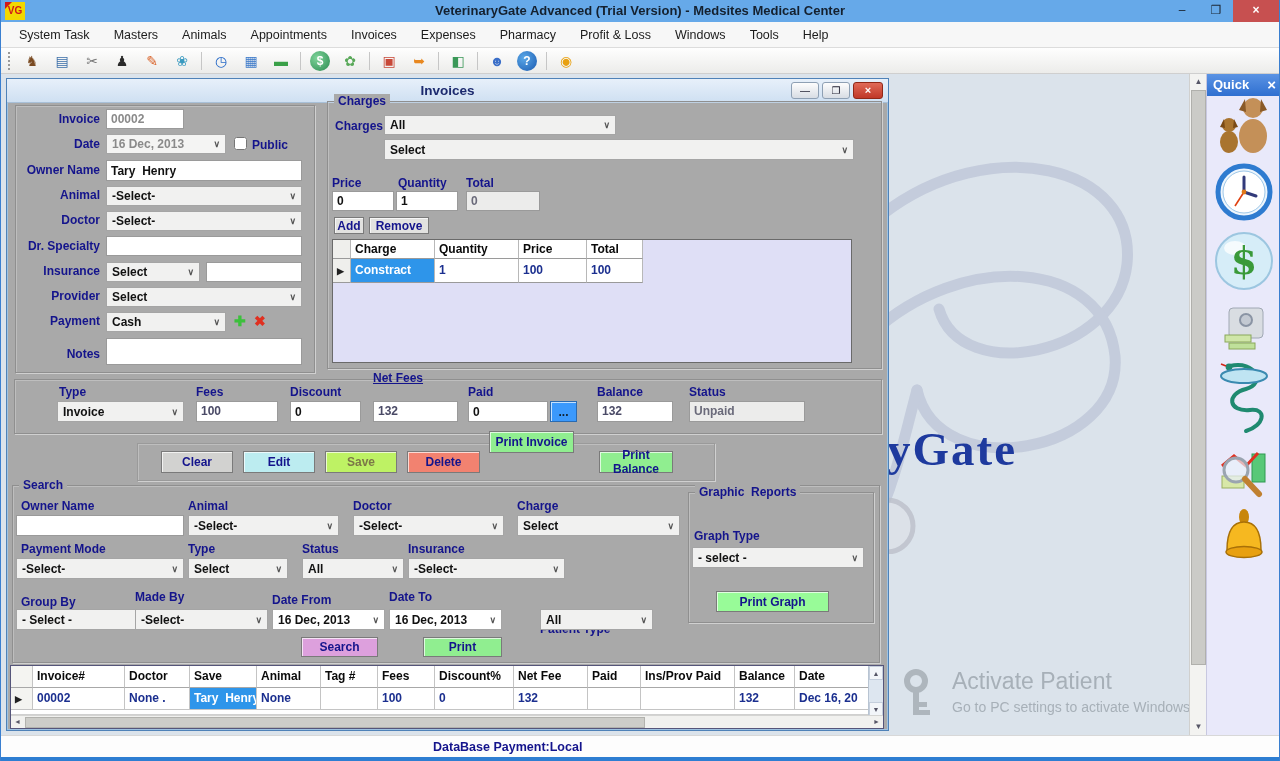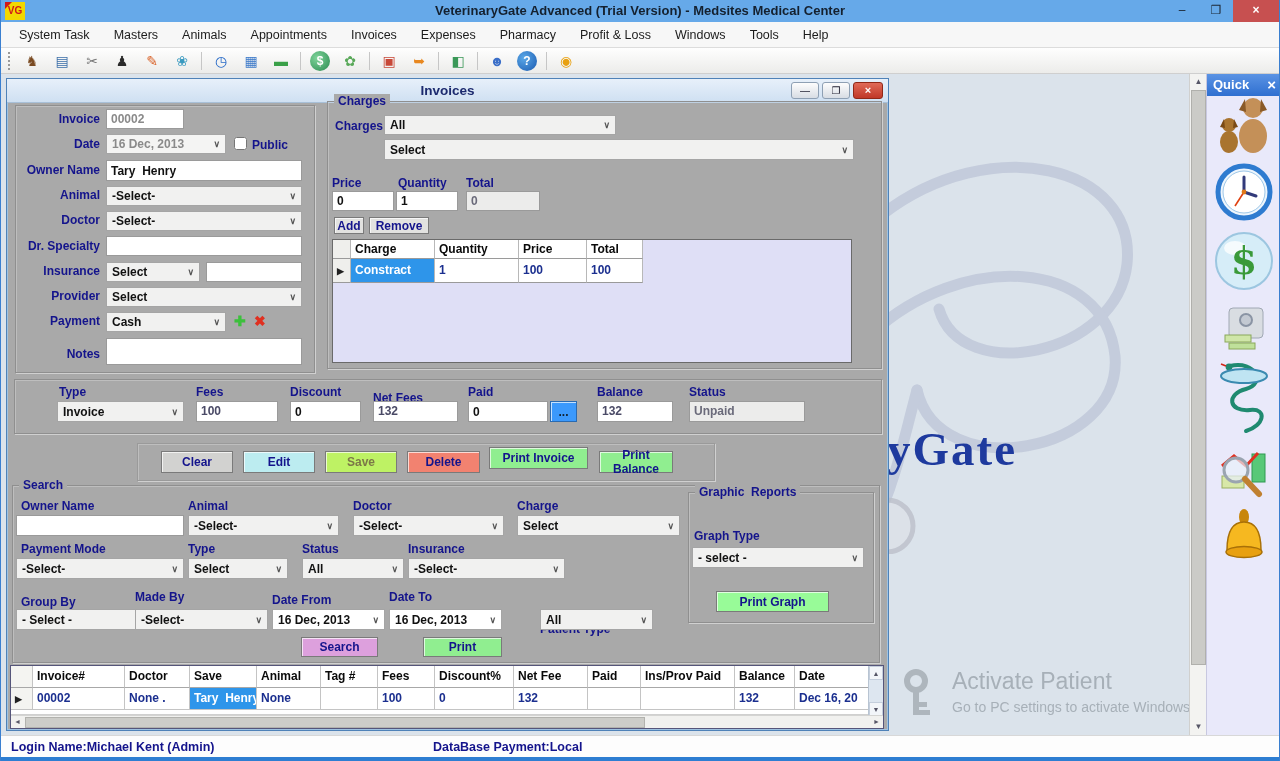--- a/index.html
+++ b/index.html
@@ -252,39 +252,39 @@
           <div class="cg-cell cg-data cc2">1</div>
           <div class="cg-cell cg-data cc3">100</div>
           <div class="cg-cell cg-data cc4">100</div>
         </div>
       </div>
 
       <div class="grp" style="left:7px;top:300px;width:868px;height:55px;"></div>
       <span class="lbl" style="left:52px;top:306px;">Type</span>
       <span class="lbl" style="left:189px;top:306px;">Fees</span>
       <span class="lbl" style="left:283px;top:306px;">Discount</span>
-      <span class="lbl" style="left:366px;top:312px;">Net Fees</span>
+      <span class="lbl" style="left:366px;top:292px;text-decoration:underline;">Net Fees</span>
       <span class="lbl" style="left:461px;top:306px;">Paid</span>
       <span class="lbl" style="left:590px;top:306px;">Balance</span>
       <span class="lbl" style="left:682px;top:306px;">Status</span>
       <div class="dd" style="left:50px;top:322px;width:127px;height:21px;">Invoice</div>
       <div class="tbx" style="left:189px;top:322px;width:82px;height:21px;color:#4a4a66;">100</div>
       <input class="tbx" style="left: 283px; top: 322px; width: 71px; height: 21px;" value="0">
       <div class="tbx" style="left:366px;top:322px;width:85px;height:21px;color:#4a4a66;">132</div>
       <input class="tbx" style="left: 461px; top: 322px; width: 80px; height: 21px;" value="0">
       <div class="btn" style="left:543px;top:322px;width:27px;height:21px;background:#3b99fc;border-color:#2a6ab0;color:#102030;">...</div>
       <div class="tbx" style="left:590px;top:322px;width:76px;height:21px;color:#4a4a66;">132</div>
       <div class="tbx dis" style="left:682px;top:322px;width:116px;height:21px;">Unpaid</div>
 
       <div class="grp" style="left:130px;top:364px;width:578px;height:38px;border-color:#9a9a9a;"></div>
       <div class="btn" style="left:154px;top:372px;width:72px;height:22px;background:#d2d2d0;">Clear</div>
       <div class="btn" style="left:236px;top:372px;width:72px;height:22px;background:#bcecf0;">Edit</div>
       <div class="btn" style="left:318px;top:372px;width:72px;height:22px;background:#bef264;color:#7c7848;">Save</div>
       <div class="btn" style="left:400px;top:372px;width:73px;height:22px;background:#f28270;">Delete</div>
-      <div class="btn" style="left:482px;top:368px;width:99px;height:22px;background:#90ee90;">Print Invoice</div>
+      <div class="btn" style="left:482px;top:352px;width:85px;height:22px;background:#90ee90;">Print Invoice</div>
       <div class="btn" style="left:592px;top:372px;width:74px;height:22px;background:#90ee90;">Print Balance</div>
 
       <div class="grp" style="left:5px;top:406px;width:868px;height:178px;">
         <span class="grp-cap">Search</span>
       </div>
       <span class="lbl" style="left:14px;top:420px;">Owner Name</span>
       <span class="lbl" style="left:181px;top:420px;">Animal</span>
       <span class="lbl" style="left:346px;top:420px;">Doctor</span>
       <span class="lbl" style="left:510px;top:420px;">Charge</span>
       <input class="tbx" style="left: 9px; top: 436px; width: 168px; height: 21px;" value="">
@@ -432,18 +432,17 @@
         <svg width="48" height="58" viewBox="0 0 48 58">
           <ellipse cx="24" cy="9" rx="5" ry="8" fill="#c8860a"></ellipse>
           <path d="M7 42 C7 22 13 14 24 14 C35 14 41 22 41 42 Z" fill="#f6b820" stroke="#a87008" stroke-width="1.5"></path>
           <ellipse cx="24" cy="44" rx="18" ry="5.5" fill="#e8a010" stroke="#a87008" stroke-width="1.5"></ellipse>
         </svg>
       </div>
     </div>
   </div>
 
   <div class="statusbar">
-    <span class="sb-item" style="left:10px;">Login Name:Michael Kent (Admin)</span>
     <span class="sb-item" style="left:432px;">DataBase Payment:Local</span>
   </div>
   <div class="bottomstrip"></div>
 
 </div>
 
 </body></html>

